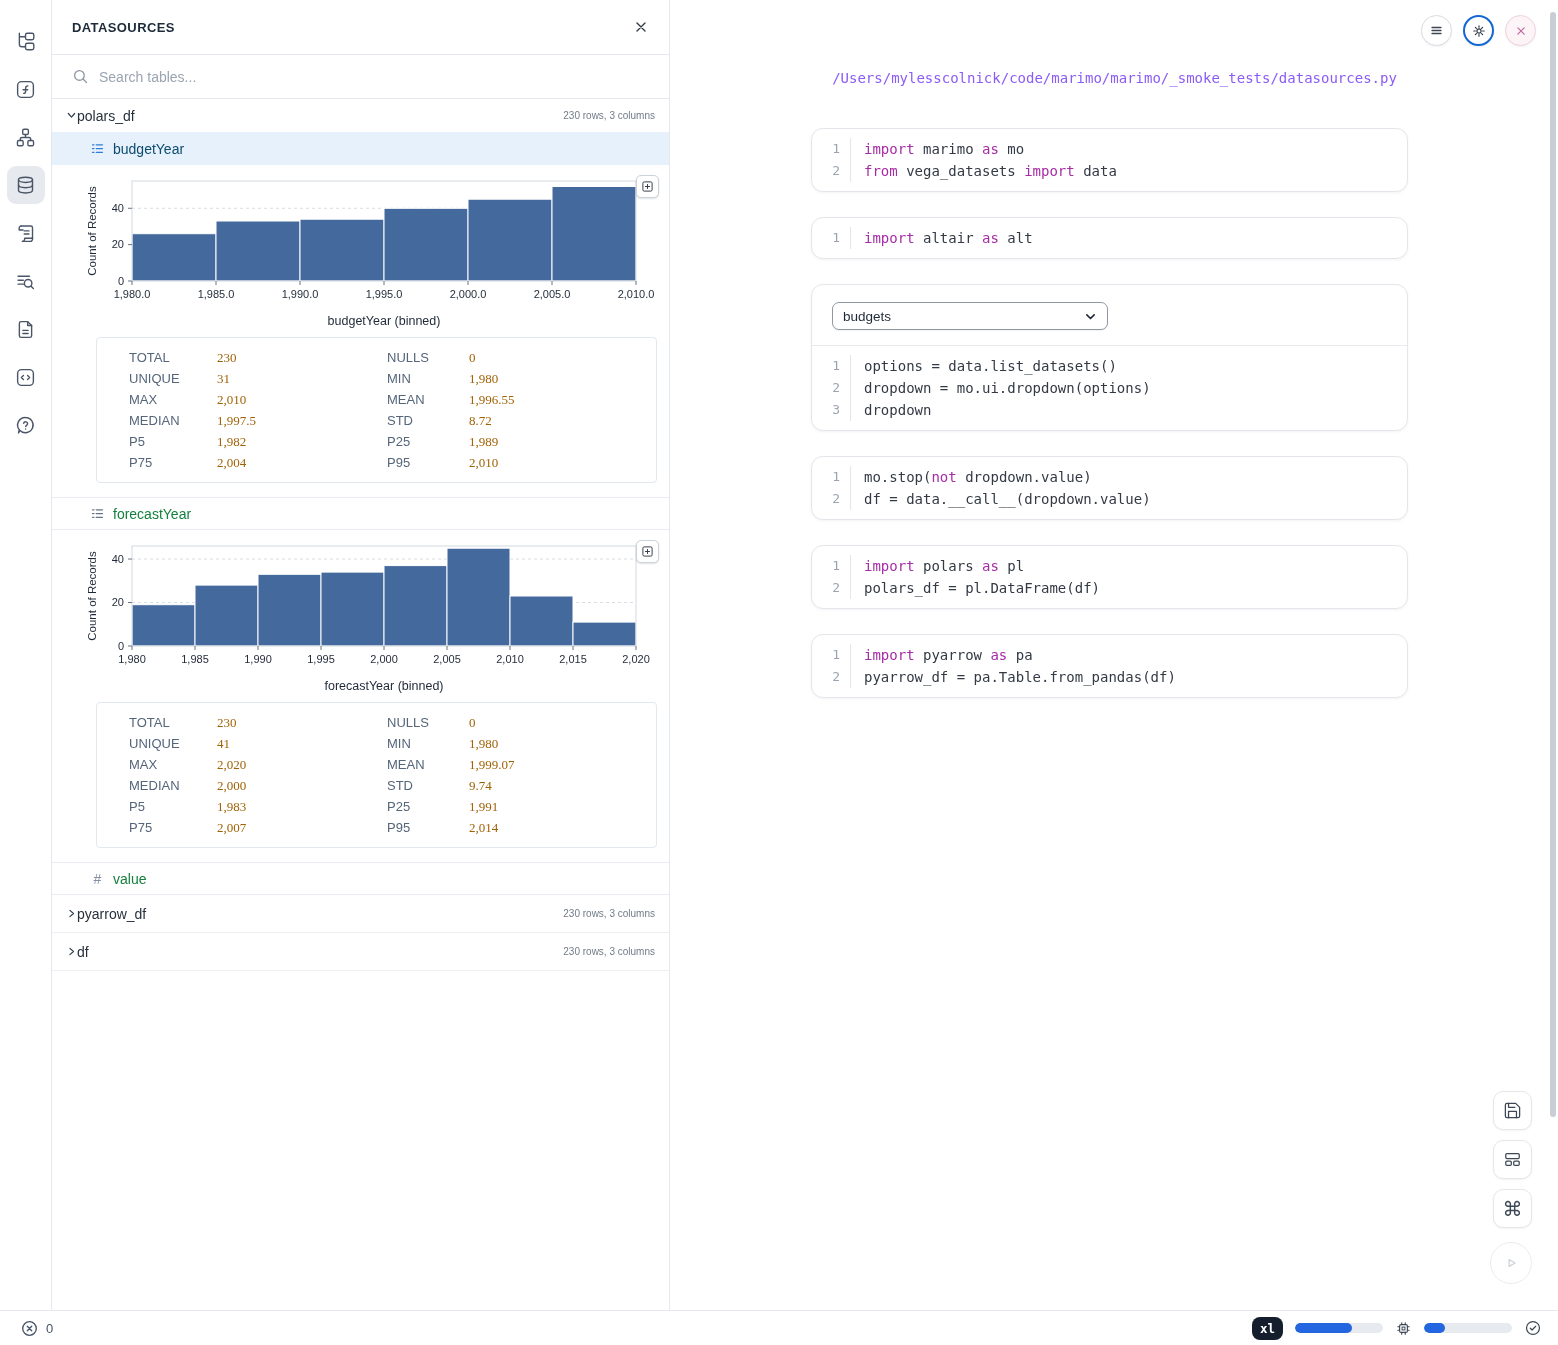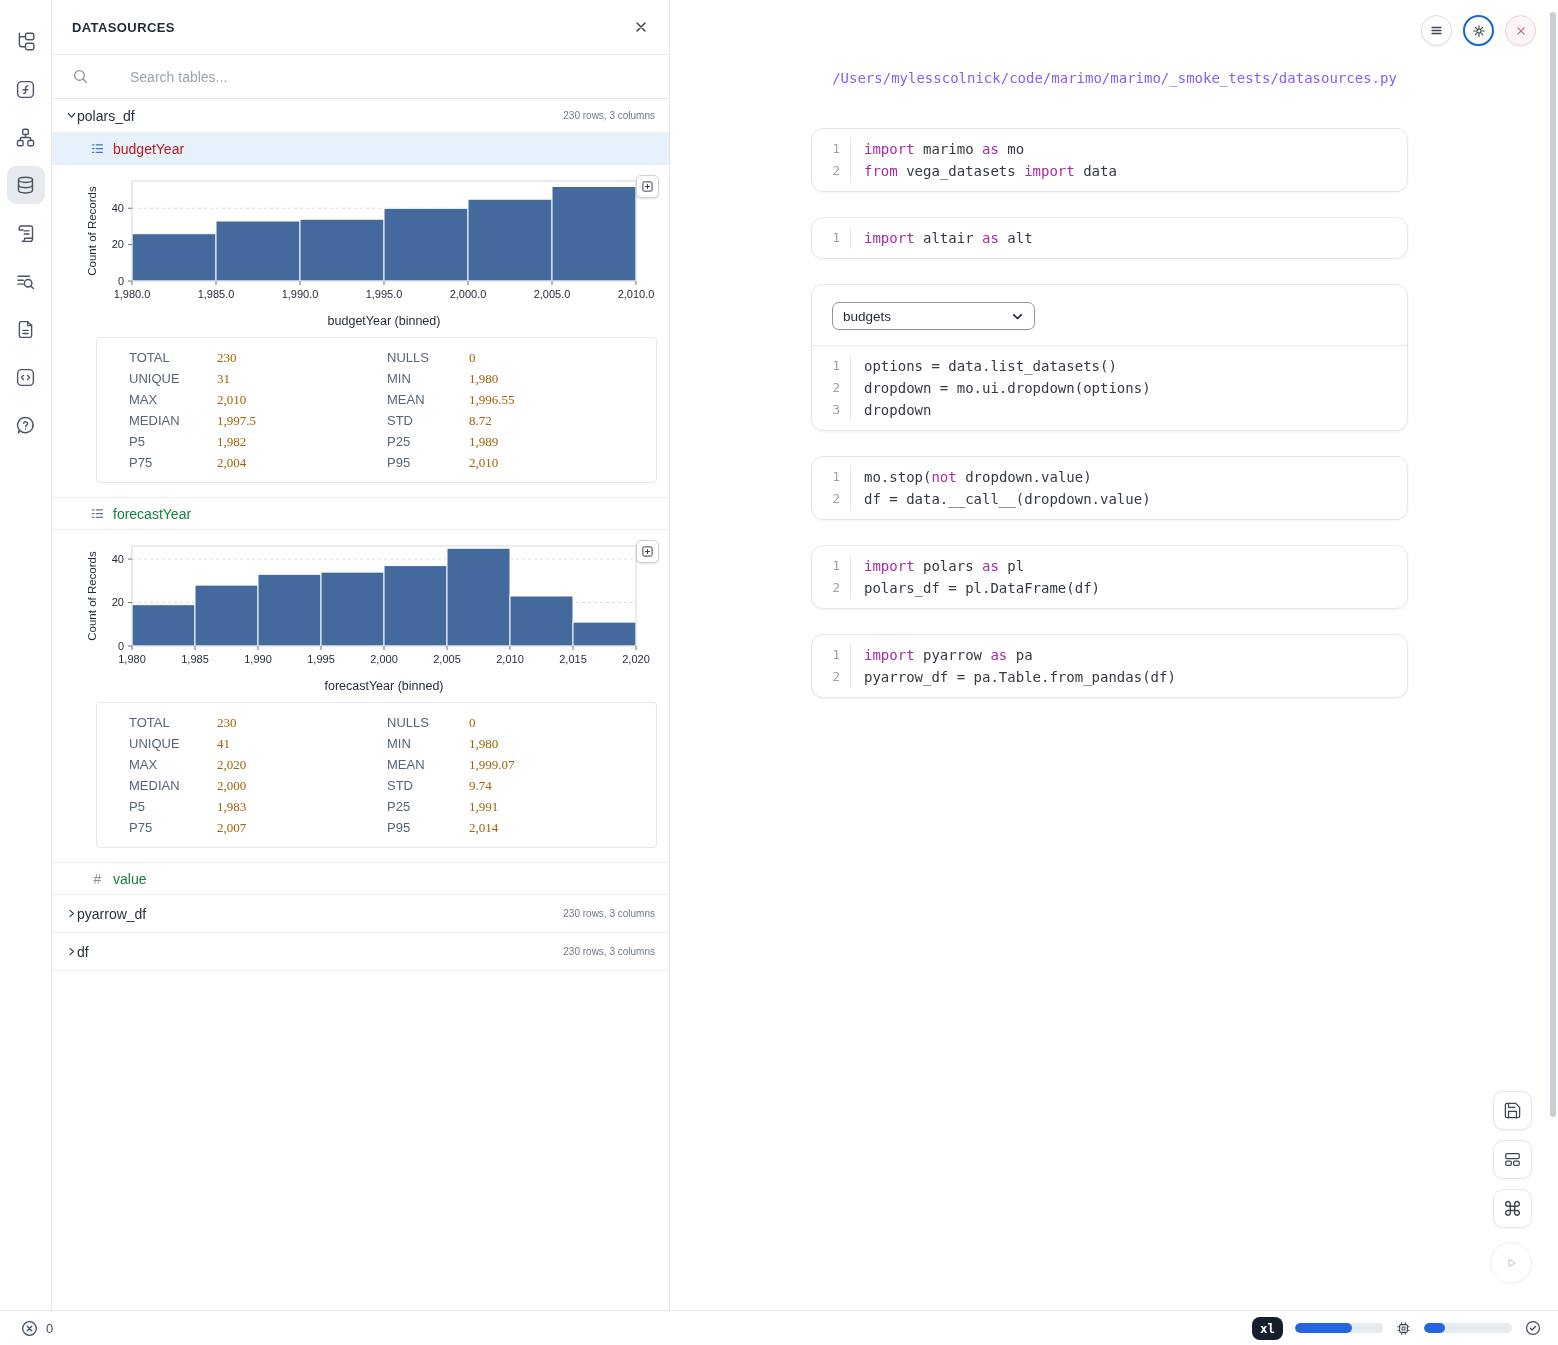--- a/index.html
+++ b/index.html
@@ -20,33 +20,33 @@
   .rail-item svg { stroke:#4a5668; fill:none; stroke-width:1.6; stroke-linecap:round; stroke-linejoin:round; }
 
   
   .panel { position:absolute; left:52px; top:0; bottom:35px; width:618px;
            border-right:1px solid #e5e8ec; background:#fff; overflow:hidden; }
   .panel-header { height:55px; display:flex; align-items:center; justify-content:space-between;
                   padding:0 20px; border-bottom:1px solid #e5e8ec; }
   .panel-title { font-size:13px; font-weight:700; letter-spacing:.4px; color:#1d2a3a; }
   .icon-btn { background:none; border:none; cursor:pointer; display:flex; align-items:center; }
   .search-row { height:44px; display:flex; align-items:center; gap:10px; padding:0 20px; border-bottom:1px solid #e5e8ec; }
-  .search-row input { border:none; outline:none; flex:1; font-size:14px; font-family:inherit; color:#222e3e;margin-left:31px; }
+  .search-row input { border:none; outline:none; flex:1; font-size:14px; font-family:inherit; color:#222e3e; }
   .search-row input::placeholder { color:#9aa5b1; }
 
   .tbl-row { height:33px; display:flex; align-items:center; padding:0 14px; font-size:14px; }
   .tbl-row .name { color:#26303d; font-weight:500; }
   .tbl-row .meta { margin-left:auto; font-size:10px; color:#707b87; }
   .tbl-row.bordered-b { border-bottom:1px solid #edf0f3; }
   .tbl-row.tall { height:38px; }
 
   .col-row { height:33px; display:flex; align-items:center; padding:0 14px 0 38px; font-size:14px; }
   .col-row .name { margin-left:8px; color:#15803d; }
   .col-row.selected { background:#e7f1fb; }
-  .col-row.selected .name { color:#b91c1c; }
+  .col-row.selected .name { color:#0c4a6e; }
   .col-row svg { flex:none; }
 
   .chart-block { position:relative; padding:6px 6px 4px 30px; background:#fff; }
   .expand-btn { position:absolute; top:10px; right:10px; width:23px; height:23px; background:#fff;
                 border:1px solid #ccd2d9; border-radius:5px; box-shadow:0 1px 2px rgba(0,0,0,.12);
                 display:flex; align-items:center; justify-content:center; cursor:pointer; }
   .stats-box { margin:4px 12px 14px 44px; border:1px solid #e3e8ee; border-radius:4px;
                padding:9px 0 9px 32px; display:grid; grid-template-columns:88px 170px 82px auto;
                font-size:13px; line-height:21px; }
   .stats-box .sl { color:#55657a; }
@@ -62,21 +62,21 @@
   .filepath { position:absolute; top:70px; left:0; right:0; text-align:center;
               font-family:"DejaVu Sans Mono", monospace; font-size:14px; color:#8b5cf6; }
   .cells { position:absolute; top:128px; left:140px; width:597px; display:flex; flex-direction:column; gap:25px; }
   .cell { border:1px solid #e3e7eb; border-radius:12px; background:#fff;
           box-shadow:0 1px 3px rgba(16,24,40,.05); padding:9px 0; }
   .code-line { display:flex; font-family:"DejaVu Sans Mono", monospace; font-size:14px; line-height:22px; }
   .gutter { width:38px; flex:none; text-align:right; padding-right:10px; color:#9aa4b2; font-size:13px; }
   .code { border-left:1px solid #e3e7eb; padding-left:13px; color:#333a45; white-space:pre; flex:1; }
   .k { color:#a62ba6; }
   .dd-wrap { padding:8px 20px 15px; border-bottom:1px solid #e8ebee; margin-bottom:9px; }
-  .select { width:203px; height:28px; border:1px solid #90979f; border-radius:7px; background:#fff;
+  .select { width:276px; height:28px; border:1px solid #90979f; border-radius:7px; background:#fff;
             display:flex; align-items:center; justify-content:space-between; padding:0 10px;
             font-size:13.5px; color:#1f2937; box-shadow:0 1px 1px rgba(0,0,0,.05); cursor:pointer; }
 
   
   .fab { position:absolute; right:26px; width:39px; height:39px; background:#fff; border:1px solid #e4e7ea;
          border-radius:10px; box-shadow:0 1px 2px rgba(0,0,0,.05); display:flex; align-items:center; justify-content:center; cursor:pointer; }
   .fab svg { stroke:#3d4856; fill:none; stroke-width:1.6; stroke-linecap:round; stroke-linejoin:round; }
   .fab.cmd { font-size:20px; color:#3d4856; }
   .fab.play { border-radius:50%; width:42px; height:42px; border:1px solid #e9ecef; box-shadow:none; }
 

